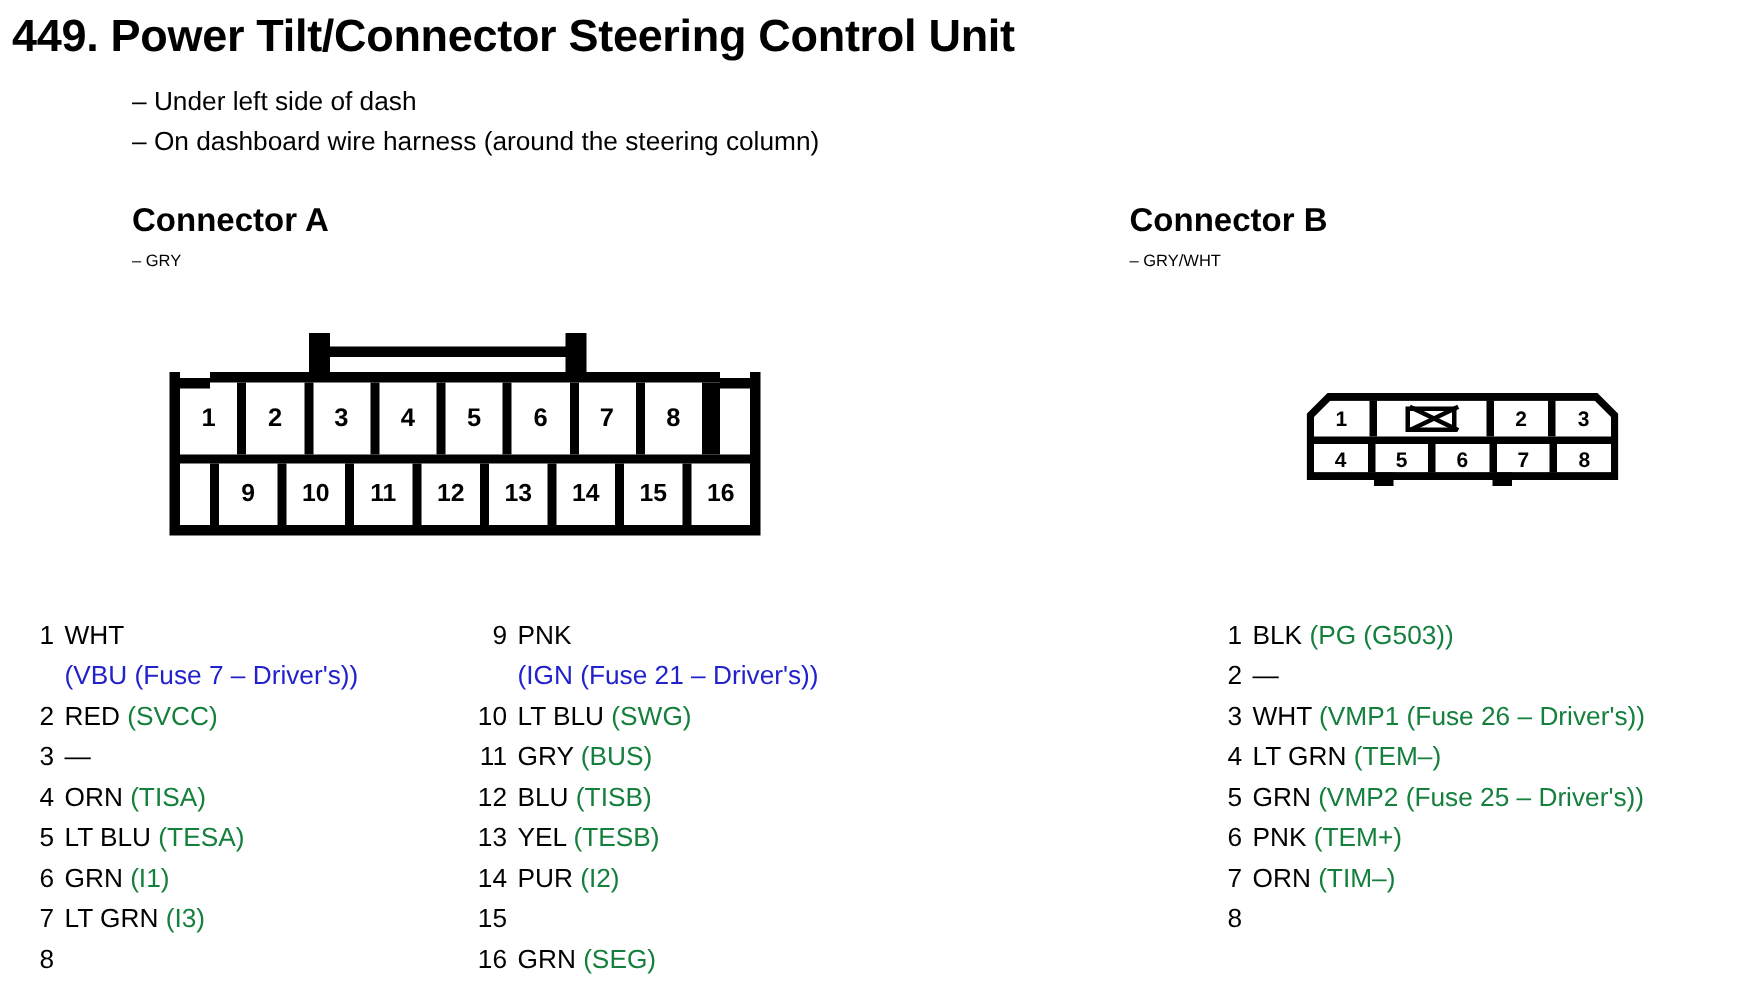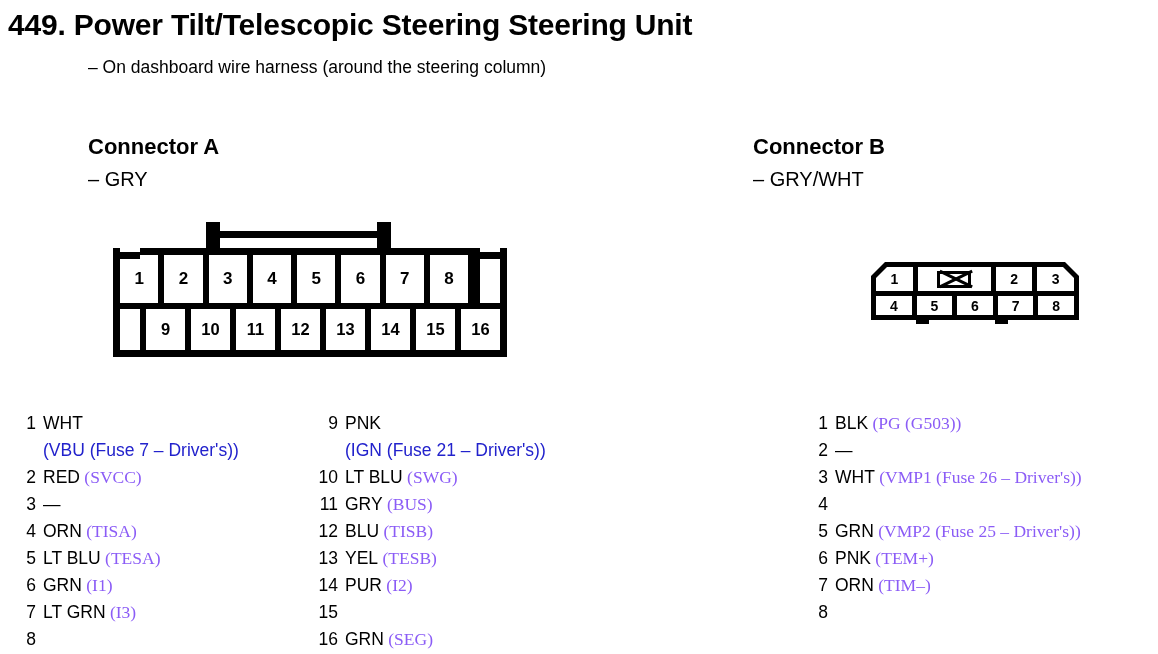--- a/index.html
+++ b/index.html
@@ -37,21 +37,21 @@
 
   
   .conn-heading {
     position: absolute;
     font-size: 22px;
     font-weight: bold;
     white-space: nowrap;
   }
   .conn-sub {
     position: absolute;
-    font-size: 20px;
+    font-size: 11px;
     white-space: nowrap;
   }
   #connA-heading { left: 88px;  top: 134px; }
   #connA-sub     { left: 88px;  top: 168px; }
   #connB-heading { left: 753px; top: 134px; }
   #connB-sub     { left: 753px; top: 168px; }
 
   
   #connA-drawing {
     position: absolute;
@@ -254,37 +254,38 @@
   .pinno {
     flex: 0 0 auto;
     text-align: right;
     margin-right: 7px;
   }
   #listA1 .pinno { width: 12px; }
   #listA2 .pinno { width: 22px; }
   #listB  .pinno { width: 12px; }
   .pintext { flex: 0 0 auto; }
   .wirecolor { color: #000; }
-  .circuit { color: #8b5cf6; font-family: Liberation Serif, serif; }
+  .circuit { color: #15803d; }
   .contline {
     color: #2222cc;
     white-space: nowrap;
   }
   #listA1 .contline { margin-left: 19px; text-align: right; }
   #listA2 .contline { margin-left: 29px; text-align: right; }
 </style>
 </head>
 <body>
 
 <div class="page-title">
   <span>449.</span>
-  <span>Power Tilt/Telescopic Steering Steering Unit</span>
+  <span>Power Tilt/Connector Steering Control Unit</span>
 </div>
 
 <div class="locations">
+  <div>– Under left side of dash</div>
   <div>– On dashboard wire harness (around the steering column)</div>
 </div>
 
 <div class="conn-heading" id="connA-heading">Connector A</div>
 <div class="conn-sub" id="connA-sub">– GRY</div>
 
 <div id="connA-drawing">
   <div id="connA-bridge">
     <div class="post left"></div>
     <div class="post right"></div>
@@ -424,20 +425,21 @@
     <div class="pinline">
       <span class="pinno">2</span>
       <span class="pintext"><span class="wirecolor">—</span></span>
     </div>
     <div class="pinline">
       <span class="pinno">3</span>
       <span class="pintext"><span class="wirecolor">WHT</span><span class="circuit"> (VMP1 (Fuse 26 – Driver's))</span></span>
     </div>
     <div class="pinline">
       <span class="pinno">4</span>
+      <span class="pintext"><span class="wirecolor">LT GRN</span><span class="circuit"> (TEM–)</span></span>
     </div>
     <div class="pinline">
       <span class="pinno">5</span>
       <span class="pintext"><span class="wirecolor">GRN</span><span class="circuit"> (VMP2 (Fuse 25 – Driver's))</span></span>
     </div>
     <div class="pinline">
       <span class="pinno">6</span>
       <span class="pintext"><span class="wirecolor">PNK</span><span class="circuit"> (TEM+)</span></span>
     </div>
     <div class="pinline">

